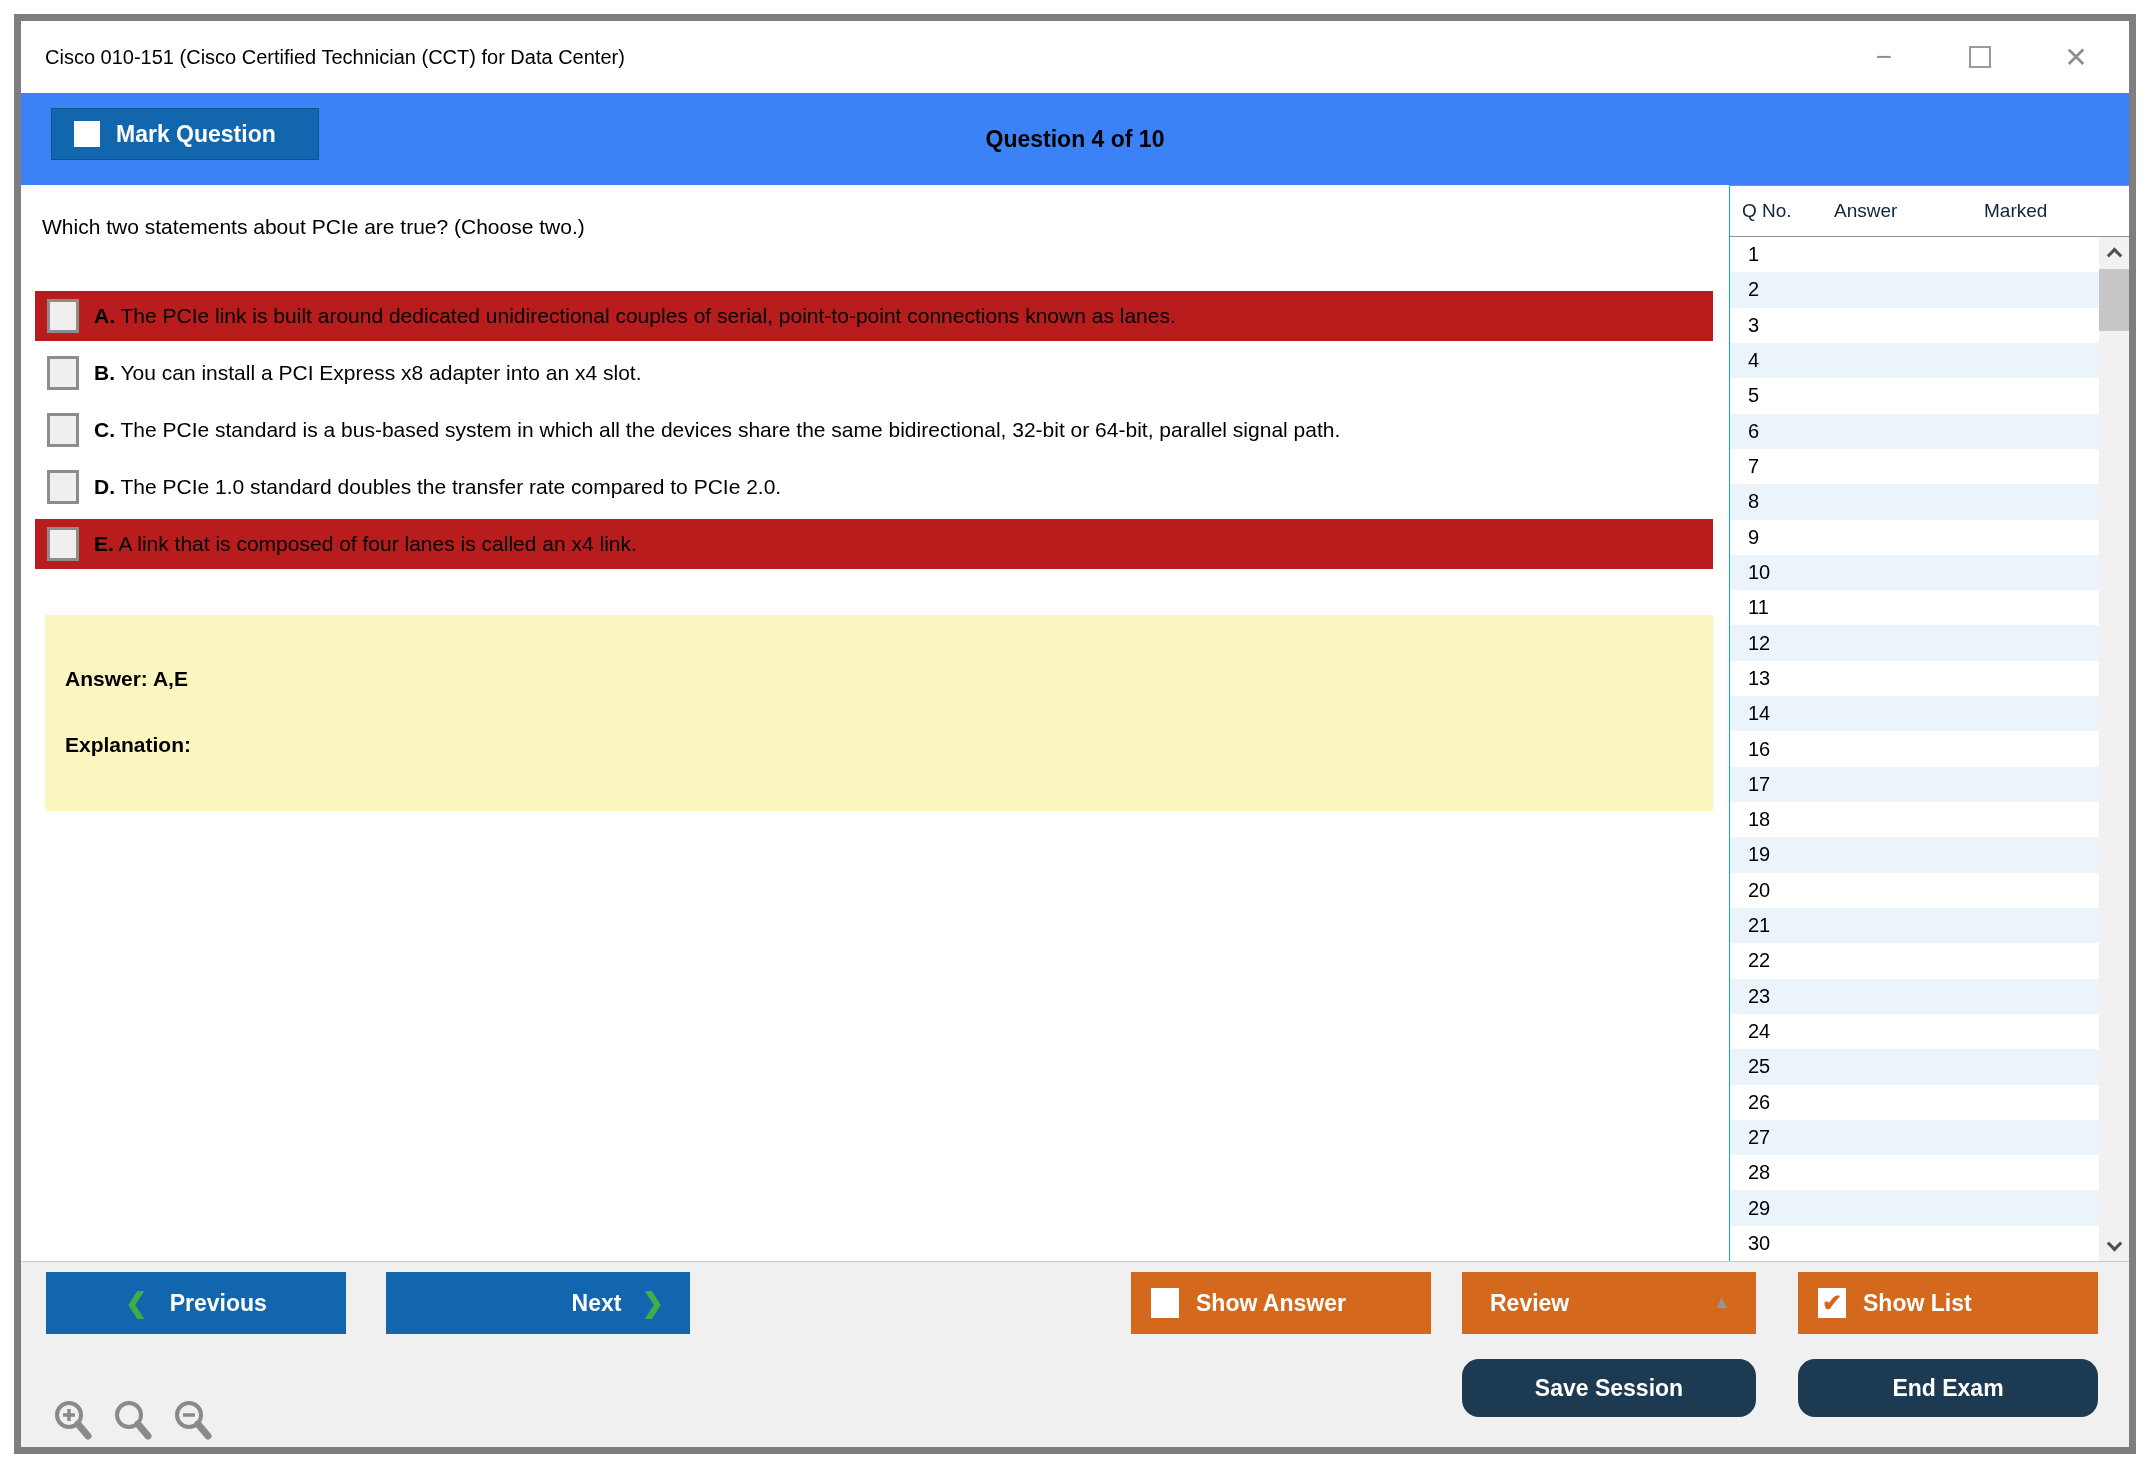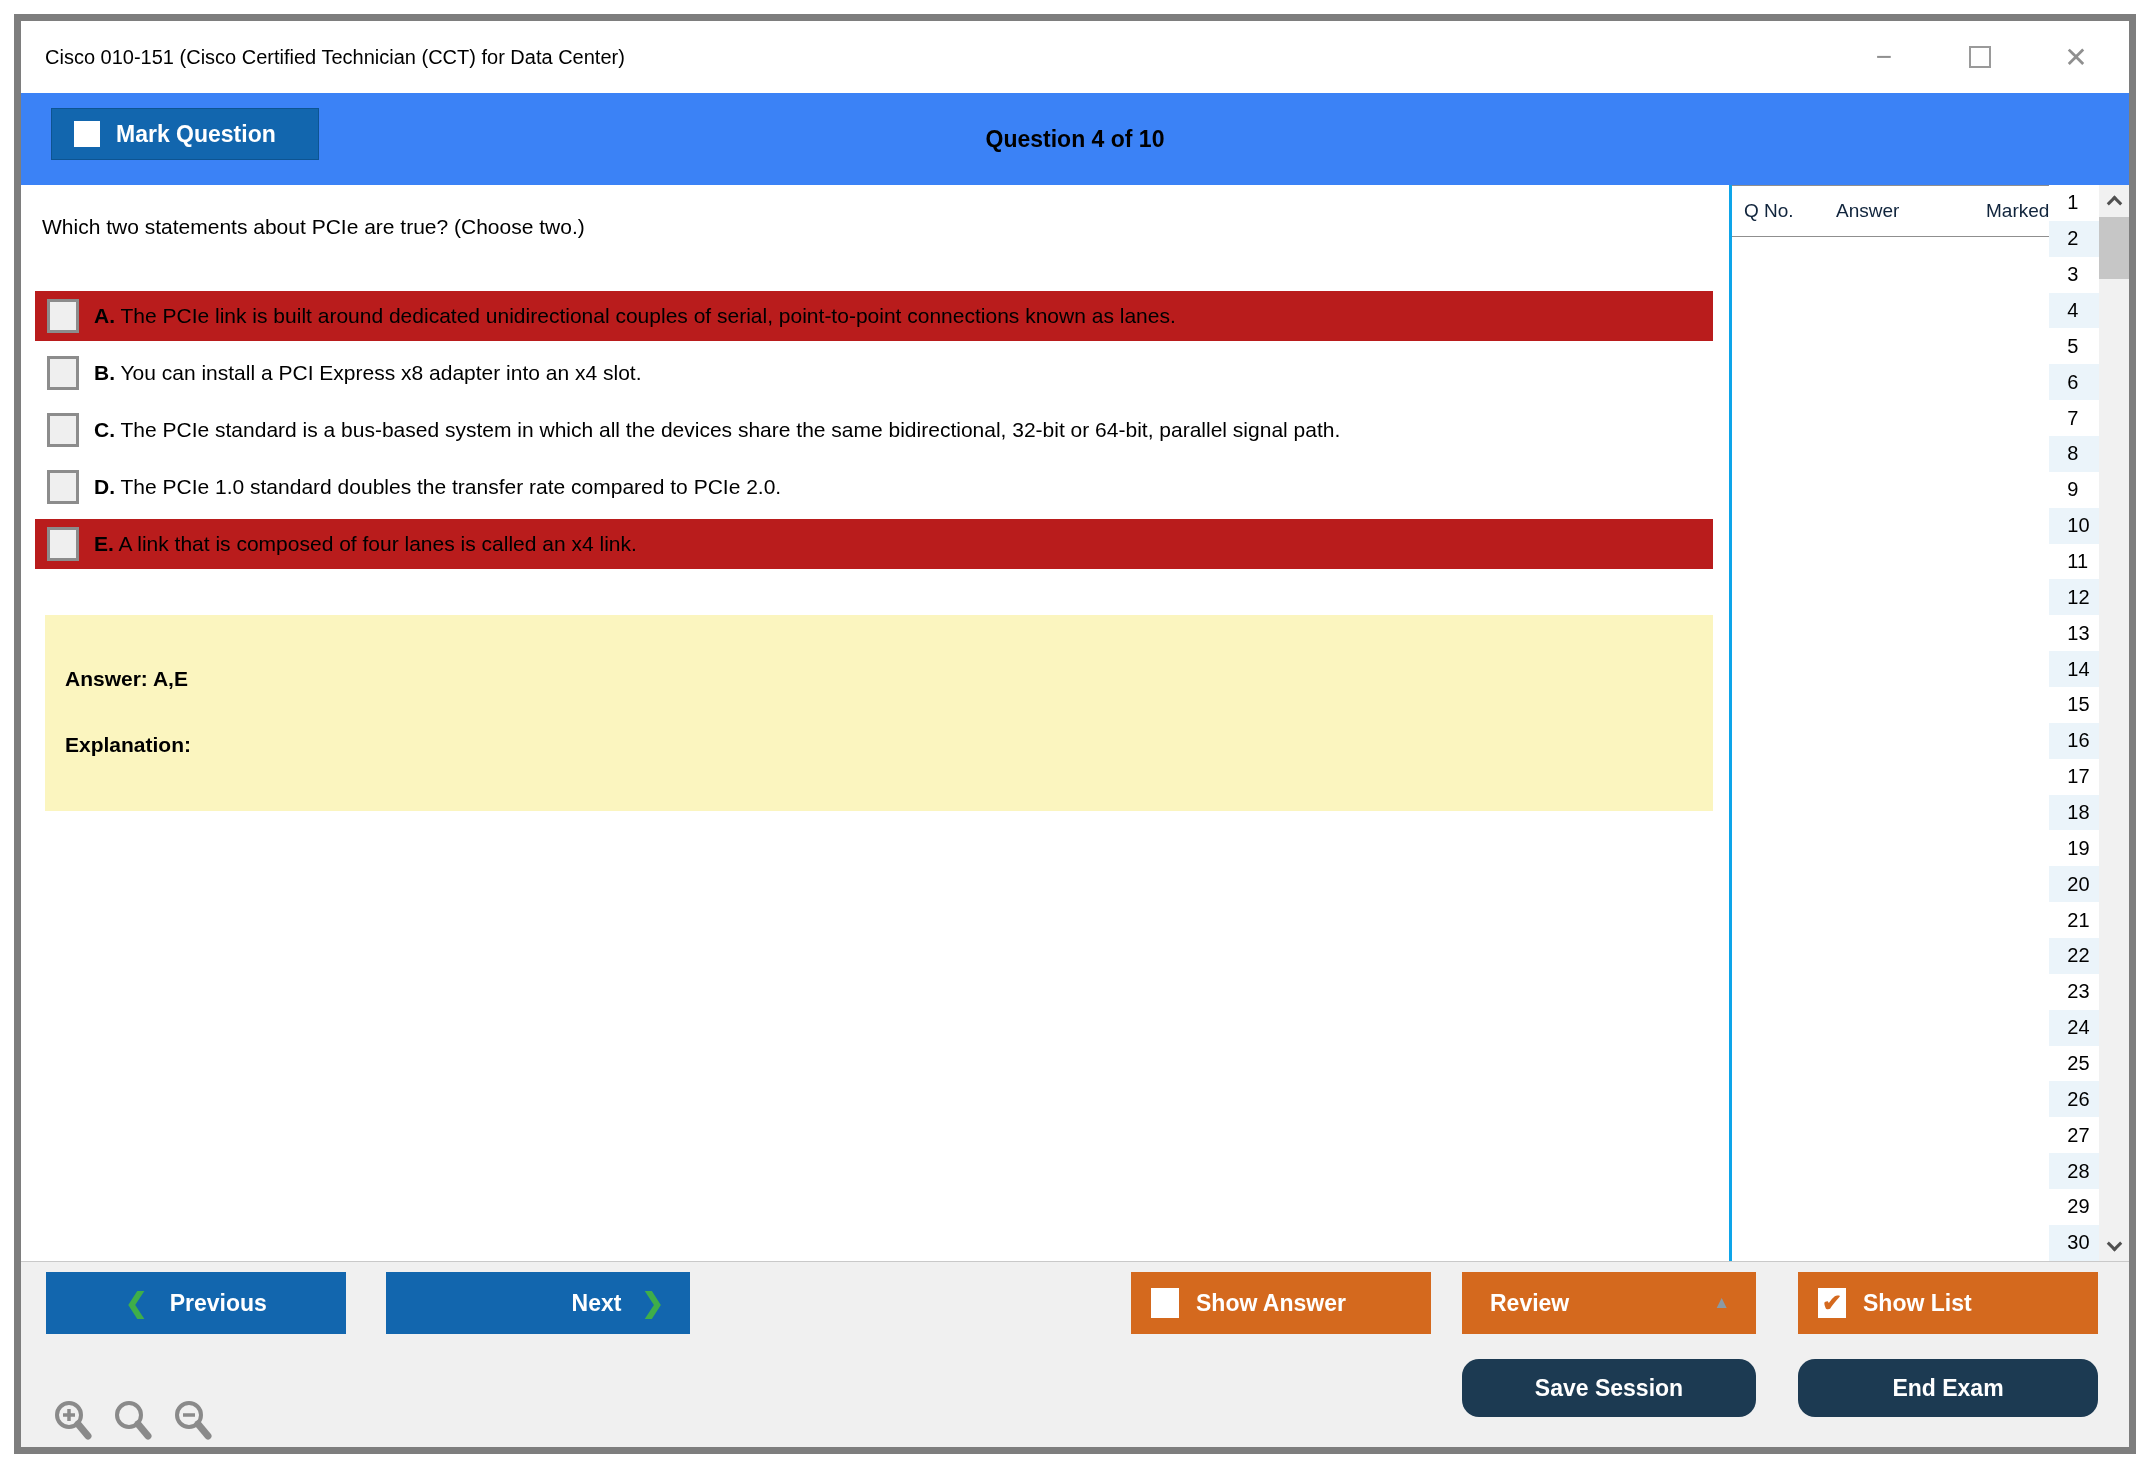--- a/index.html
+++ b/index.html
@@ -33,21 +33,21 @@
   .options { margin:52px 16px 0 14px; }
   .option { display:flex; align-items:center; min-height:50px; margin-bottom:7px; padding-left:12px; }
   .option.highlighted { background:#b91c1c; }
   .opt-checkbox { width:32px; height:34px; background:#efefef; border:3px solid #8c8c8c; flex:0 0 auto; cursor:pointer; }
   .opt-text { font-size:21px; margin-left:15px; line-height:1.55; padding:4px 10px 4px 0; }
   .opt-letter { font-weight:bold; }
   .answer-box { margin:46px 16px 0 24px; height:196px; background:#FBF5BF; padding:52px 0 0 20px; }
   .answer-line { font-size:21px; font-weight:bold; }
   .explanation-line { font-size:21px; font-weight:bold; margin-top:42px; }
   
-  .sidebar { flex:0 0 400px; display:flex; flex-direction:row; border-left:3px solid #0ea5e9; }
+  .sidebar { flex:0 0 400px; display:flex; flex-direction:column; border-left:1px solid #0ea5e9; }
   .sb-header { height:52px; border-top:1px solid #8f8f8f; border-bottom:1px solid #8f8f8f; background:#fff;
     display:flex; align-items:center; font-size:19px; color:#10243c; flex:0 0 auto; }
   .sb-col-qno { width:104px; padding-left:12px; }
   .sb-col-answer { width:150px; }
   .sb-col-marked { flex:1; }
   .sb-body { flex:1 1 auto; display:flex; min-height:0; }
   .sb-rows { flex:1 1 auto; display:flex; flex-direction:column; }
   .sb-row { flex:1 1 auto; display:flex; align-items:center; padding-left:18px; font-size:20px; background:#fff; cursor:pointer; }
   .sb-rows .sb-row:nth-of-type(even) { background:#EBF4FA; }
   .sb-scrollbar { flex:0 0 30px; background:#f1f1f1; position:relative; }
@@ -198,23 +198,20 @@
             </div>
 
             <div class="sb-row">
               <span class="sb-qno">13</span>
             </div>
 
             <div class="sb-row">
               <span class="sb-qno">14</span>
             </div>
 
-            <div class="sb-row">
-              <span class="sb-qno">15</span>
-            </div>
 
             <div class="sb-row">
               <span class="sb-qno">16</span>
             </div>
 
             <div class="sb-row">
               <span class="sb-qno">17</span>
             </div>
 
             <div class="sb-row">

